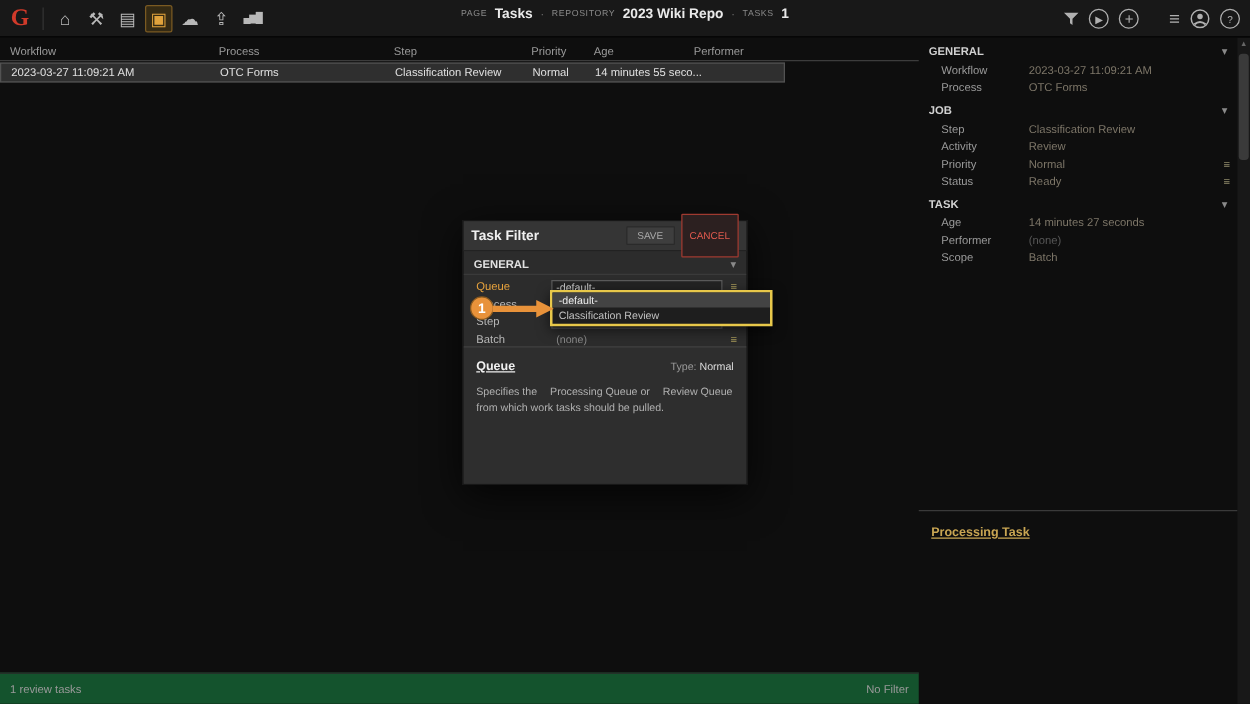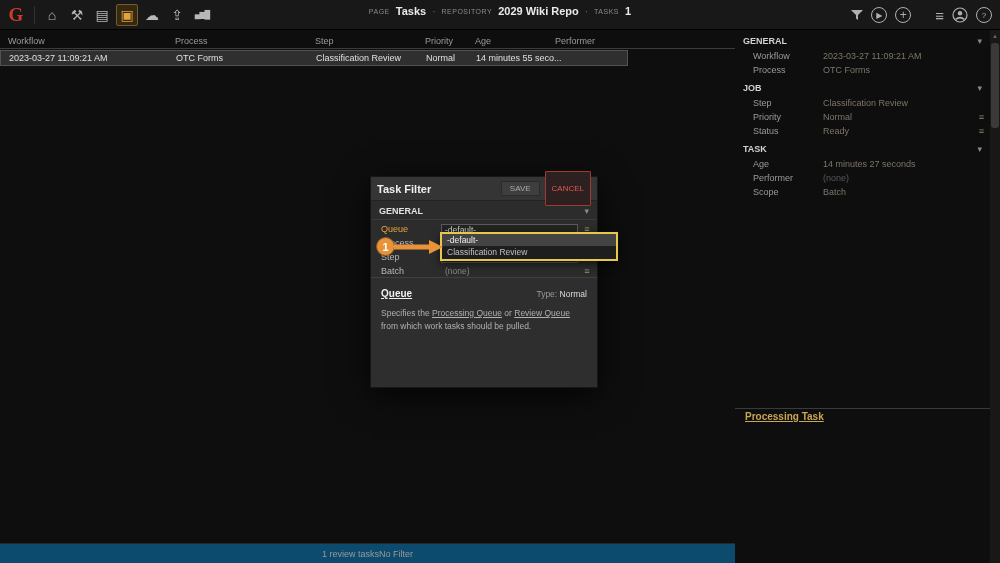--- a/index.html
+++ b/index.html
@@ -81,43 +81,43 @@
   }
   .section-header .chev { color:#8a8a8a; font-weight:normal; font-size:9px; cursor:pointer; }
   .prop-row { display:flex; align-items:center; padding:2px 6px 2px 18px; }
   .prop-label { width:70px; color:#9a9a9a; flex-shrink:0; }
   .prop-value { color:#7d7668; }
   .prop-value.dim { color:#585858; }
   .prop-menu { margin-left:auto; color:#8f8a6a; font-size:9px; cursor:pointer; }
 
   .sidebar-doc {
     position:absolute; left:0; right:0; top:378px; bottom:0;
-    border-top:1px solid #3a3a3a; padding:2px 10px;
+    border-top:1px solid #3a3a3a; padding:12px 10px;
   }
   .doc-title {
     color:#c9a653; font-weight:bold; font-size:10px;
     text-decoration:underline; margin-bottom:8px; display:inline-block;
   }
   .doc-desc { color:#9a9a9a; font-size:9px; }
 
   
   .scrollbar {
     position:absolute; top:30px; right:0; width:10px; bottom:0;
     background:#181818;
   }
   .scroll-up { position:absolute; top:0; left:0; width:10px; height:12px;
     color:#666; font-size:7px; text-align:center; line-height:12px; cursor:pointer; }
   .scroll-thumb { position:absolute; top:13px; left:1px; width:8px; height:85px;
     background:#3a3a3a; border-radius:3px; cursor:pointer; }
 
   
   .statusbar {
-    position:absolute; left:0; bottom:0; width:735px; height:20px;
-    background:#0c4a6e; border-top:1px solid #282828;
-    display:flex; align-items:center; justify-content:center;
+    position:absolute; left:0; bottom:0; width:735px; height:25px;
+    background:#14532d; border-top:1px solid #282828;
+    display:flex; align-items:center; justify-content:space-between;
     padding:0 8px; font-size:9px; color:#9a9a9a;
   }
 
   
   .modal {
     position:absolute; left:370px; top:176px; width:228px; height:212px;
     background:#2c2c2c; border:1px solid #171717;
     box-shadow:0 8px 30px rgba(0,0,0,0.75); z-index:30;
   }
   .modal-title-bar {
@@ -152,21 +152,21 @@
   .modal-help {
     position:absolute; left:0; right:0; top:100px; bottom:0;
     border-top:1px solid #404040; background:#2e2e2e; padding:10px 10px 0 10px;
   }
   .help-heading-row { display:flex; justify-content:space-between; align-items:baseline; }
   .help-title { font-size:10px; font-weight:bold; color:#f0f0f0; text-decoration:underline; }
   .help-type { font-size:8.5px; }
   .help-type .t-label { color:#999; }
   .help-type .t-value { color:#dddddd; }
   .help-desc { margin-top:8px; font-size:8.5px; color:#b0b0b0; line-height:1.55; }
-  .help-desc .link { text-decoration:underline; cursor:pointer; color:#b0b0b0; }
+  .help-desc .link { cursor:pointer; color:#b0b0b0;margin-left:8px; }
 
   
   .dropdown {
     position:absolute; left:440px; top:232px; width:178px; height:29px;
     background:#1e1e1e; border:2px solid #e8c84a; z-index:40;
     box-shadow:0 3px 10px rgba(0,0,0,0.6);
   }
   .dd-item { height:12px; line-height:12px; font-size:8.5px; padding-left:5px;
     color:#c0c0c0; cursor:pointer; }
   .dd-item.selected { background:#434343; color:#eeeeee; }
@@ -193,21 +193,21 @@
     <div class="nav-icon">☁</div>
     <div class="nav-icon">⇪</div>
     <div class="nav-icon stats">▄▆█</div>
   </div>
 
   <div class="topbar-center">
     <span class="crumb-label">PAGE</span>
     <span class="crumb-value">Tasks</span>
     <span class="crumb-dot">·</span>
     <span class="crumb-label">REPOSITORY</span>
-    <span class="crumb-value">2029 Wiki Repo</span>
+    <span class="crumb-value">2023 Wiki Repo</span>
     <span class="crumb-dot">·</span>
     <span class="crumb-label">TASKS</span>
     <span class="crumb-count">1</span>
   </div>
 
   <div class="topbar-right">
     <span class="flat-icon">
       <svg width="12" height="11" viewBox="0 0 12 11">
           <polygon points="0,0 12,0 7,5 7,10 5,8.5 5,5" fill="#b0b0b0"></polygon>
         </svg>
@@ -262,20 +262,24 @@
 
   <div class="section-header">
     <span>JOB</span>
     <span class="chev">▾</span>
   </div>
   <div class="prop-row">
     <span class="prop-label">Step</span>
     <span class="prop-value">Classification Review</span>
   </div>
   <div class="prop-row">
+    <span class="prop-label">Activity</span>
+    <span class="prop-value">Review</span>
+  </div>
+  <div class="prop-row">
     <span class="prop-label">Priority</span>
     <span class="prop-value">Normal</span>
     <span class="prop-menu">≡</span>
   </div>
   <div class="prop-row">
     <span class="prop-label">Status</span>
     <span class="prop-value">Ready</span>
     <span class="prop-menu">≡</span>
   </div>
 

